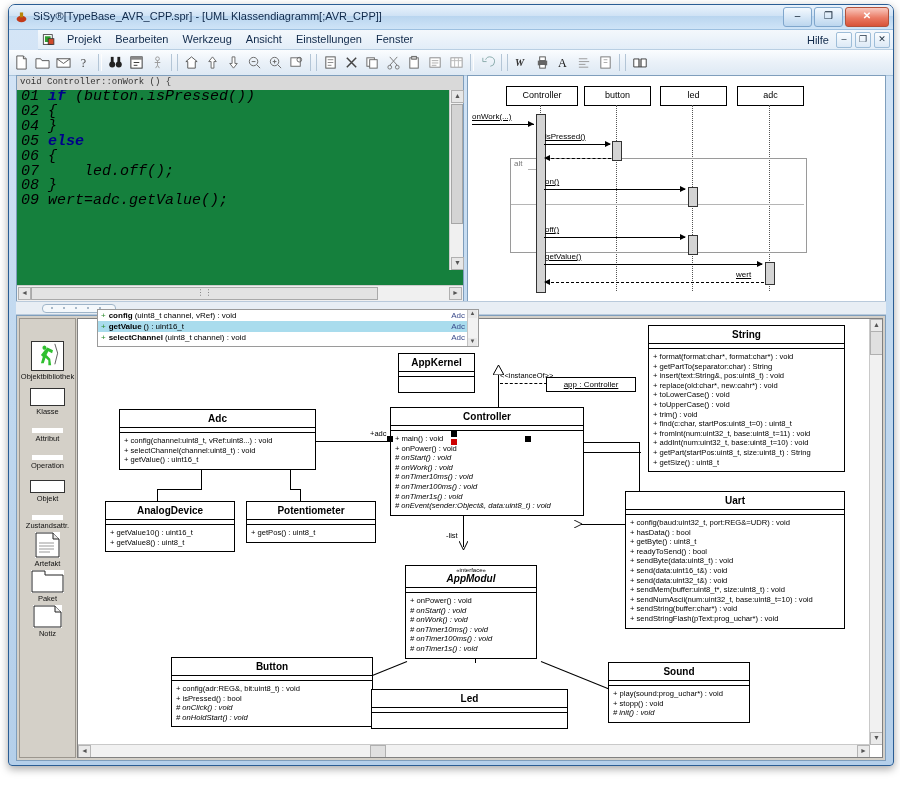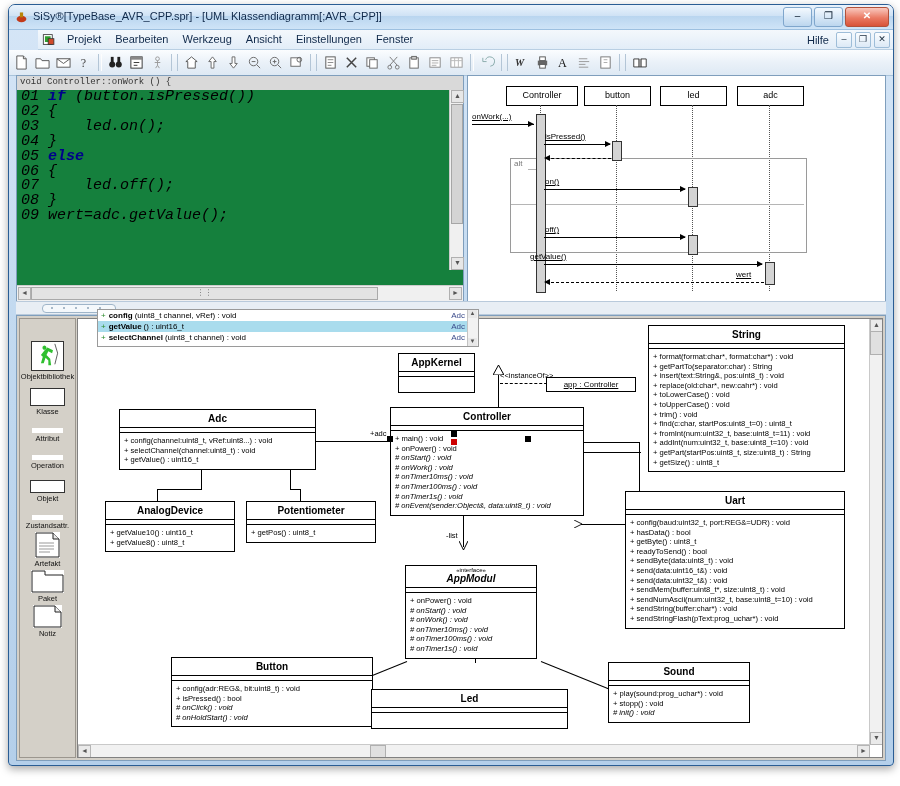--- a/index.html
+++ b/index.html
@@ -323,21 +323,20 @@
   </div>
 
   <div class="client">
 
     <div class="mdiwin" id="codepane">
       <div class="codehdr">void Controller::onWork () {</div>
       <div class="codebody">
         <div id="code-lines">
             <div class="codeline"><span class="ln">01</span> <span class="kw">if</span>&nbsp;(button.isPressed())</div>
             <div class="codeline"><span class="ln">02</span> {</div>
-            <div class="codeline"><span class="ln">03</span> &nbsp;&nbsp;&nbsp;&nbsp;led.on();</div>
             <div class="codeline"><span class="ln">04</span> }</div>
             <div class="codeline"><span class="ln">05</span> <span class="kw">else</span></div>
             <div class="codeline"><span class="ln">06</span> {</div>
             <div class="codeline"><span class="ln">07</span> &nbsp;&nbsp;&nbsp;&nbsp;led.off();</div>
             <div class="codeline"><span class="ln">08</span> }</div>
             <div class="codeline"><span class="ln">09</span> wert=adc.getValue();</div>
           </div>
       </div>
       <div class="cb-vscroll">
         <div class="arr" style="top:0">▲</div>
@@ -420,21 +419,21 @@
         <div class="msgline" style="left:76px;top:113px;width:141px;"></div>
         <div class="arrowhead" style="left:212px;top:110px;"></div>
         <div class="msglbl" style="left:77px;top:101px;">on()</div>
 
         <div class="msgline" style="left:76px;top:161px;width:141px;"></div>
         <div class="arrowhead" style="left:212px;top:158px;"></div>
         <div class="msglbl" style="left:77px;top:149px;">off()</div>
 
         <div class="msgline" style="left:76px;top:188px;width:218px;"></div>
         <div class="arrowhead" style="left:289px;top:185px;"></div>
-        <div class="msglbl" style="left:62px;top:176px;">getValue()</div>
+        <div class="msglbl" style="left:77px;top:176px;">getValue()</div>
 
         <div class="msgline dash" style="left:78px;top:206px;width:218px;"></div>
         <div class="arrowhead l" style="left:76px;top:203px;"></div>
         <div class="msglbl" style="left:268px;top:194px;">wert</div>
       </div>
     </div>
 
     <div id="splitter">
       <div class="grip">
         <i style="left:8px"></i>

